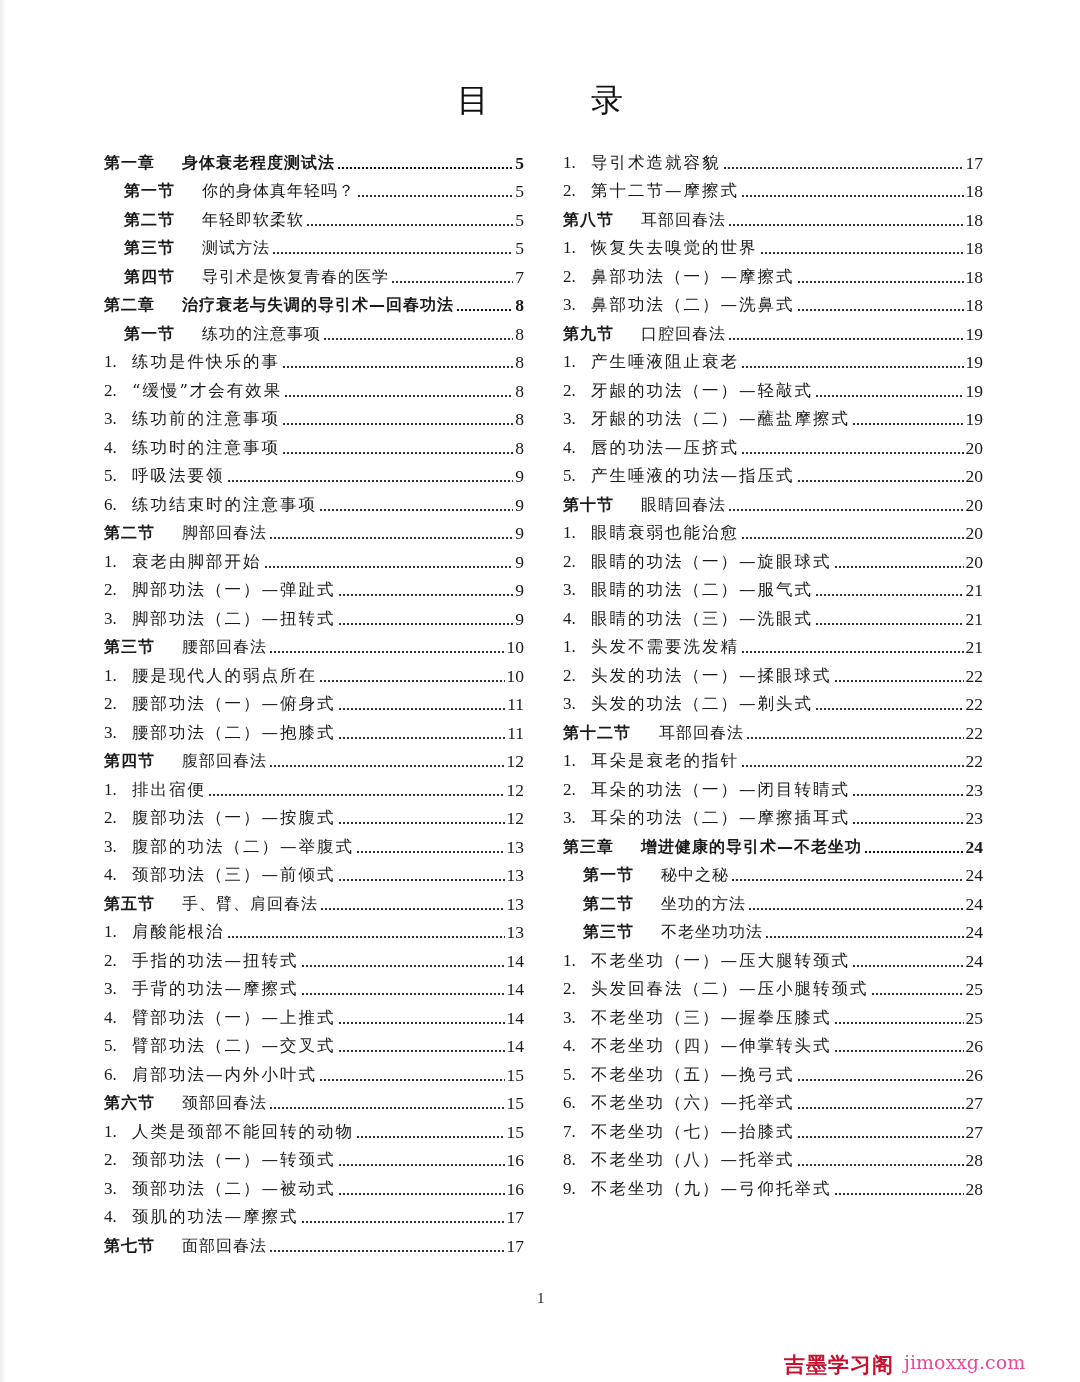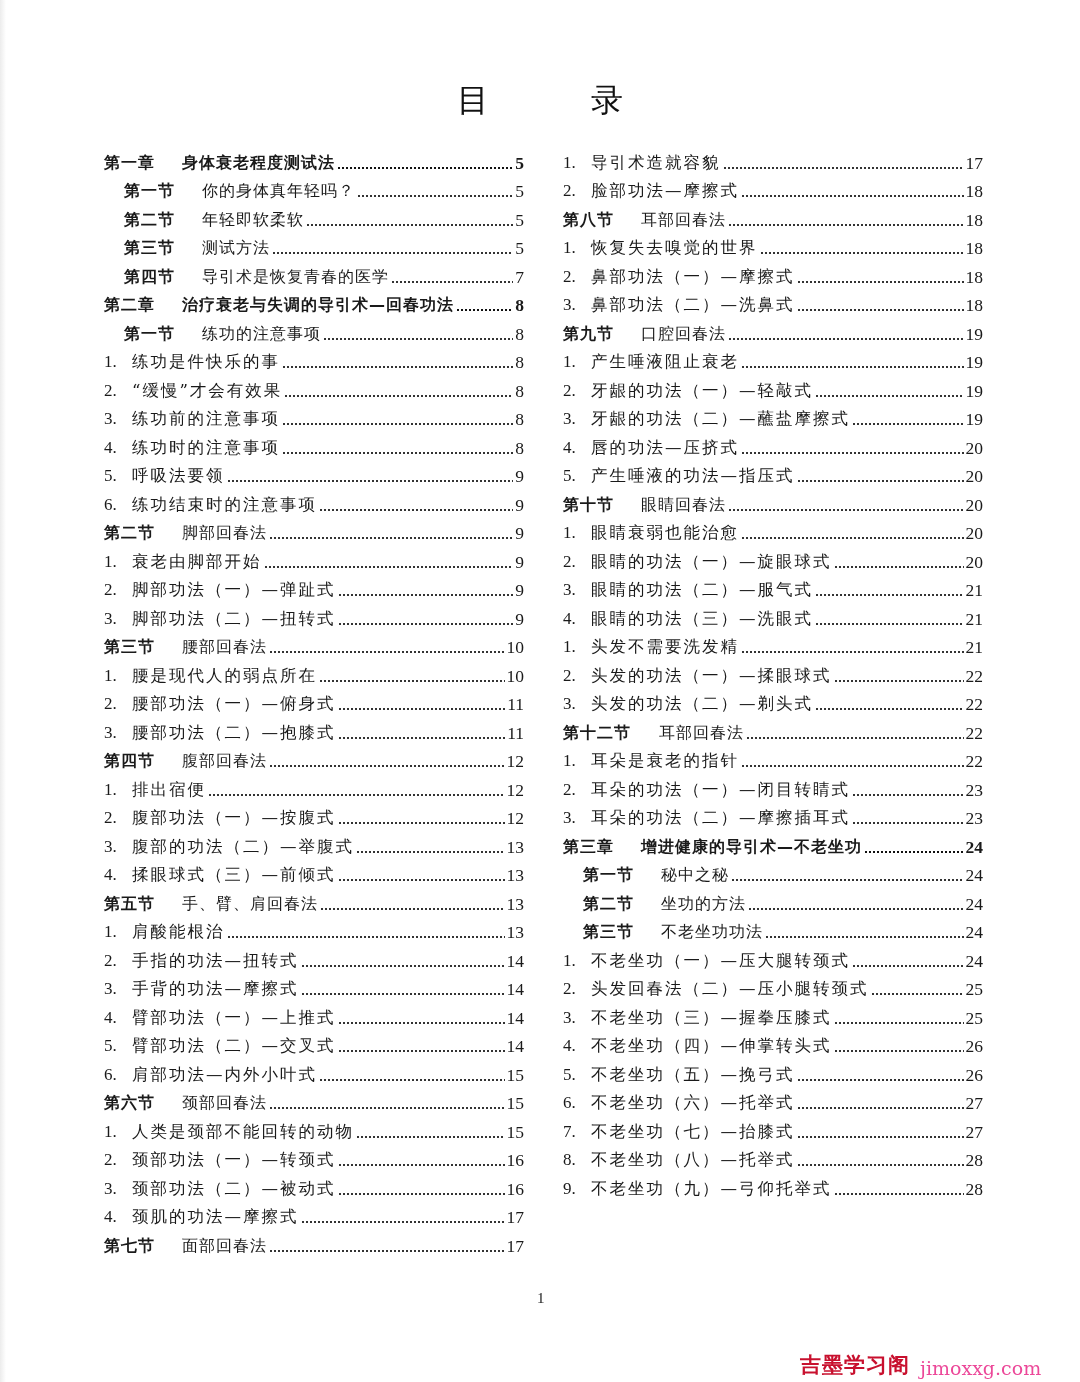--- a/index.html
+++ b/index.html
@@ -32,21 +32,21 @@
   .row.chapter .text, .row.chapter .label { font-family: "DejaVu Sans", sans-serif; font-weight: bold; font-size: 16px; letter-spacing: 1px; }
   .row.chapter .page { font-weight: bold; }
   .row.chapter .leader { background-image: radial-gradient(circle, #111 1.1px, transparent 1.3px); }
   .row.section .label, .row.section .text { font-family: "DejaVu Sans", sans-serif; font-size: 16px; letter-spacing: 1px; }
   .row.section .label { font-weight: bold; }
   .row .label { flex: none; width: 78px; }
   .row.chapter .label { width: 78px; }
   .row.indent { padding-left: 20px; }
   .row.section.wide .label { width: 96px; }
   .page-num { position: absolute; top: 1290px; left: 537px; font-family: "Liberation Serif", serif; font-size: 15px; color: #222; }
-  .watermark { position: absolute; top: 1351px; left: 800px; display: flex; align-items: flex-end; gap: 10px; }
+  .watermark { position: absolute; top: 1351px; left: 784px; display: flex; align-items: flex-start; gap: 10px; }
   .wm-cn { font-family: "DejaVu Sans", sans-serif; font-weight: bold; font-size: 21px; color: #c8102e; letter-spacing: 1px; }
   .wm-en { font-family: "DejaVu Serif", serif; font-size: 19px; color: #ec4899; }
 </style>
 </head>
 <body>
 
 <div class="edge-left"></div>
 
 <h1 class="title">目 录</h1>
 
@@ -196,21 +196,21 @@
       <span class="page">12</span>
     </div>
     <div class="row item">
       <span class="num">3.</span>
       <span class="text">腹部的功法（二）—举腹式</span>
       <span class="leader"></span>
       <span class="page">13</span>
     </div>
     <div class="row item">
       <span class="num">4.</span>
-      <span class="text">揉眼球式（三）—前倾式</span>
+      <span class="text">颈部功法（三）—前倾式</span>
       <span class="leader"></span>
       <span class="page">13</span>
     </div>
     <div class="row section">
       <span class="label">第五节</span>
       <span class="text">手、臂、肩回春法</span>
       <span class="leader"></span>
       <span class="page">13</span>
     </div>
     <div class="row item">
@@ -288,21 +288,21 @@
   </div>
 <div class="col right">
     <div class="row item">
       <span class="num">1.</span>
       <span class="text">导引术造就容貌</span>
       <span class="leader"></span>
       <span class="page">17</span>
     </div>
     <div class="row item">
       <span class="num">2.</span>
-      <span class="text">脸部功法—摩擦式</span>
+      <span class="text">第十二节—摩擦式</span>
       <span class="leader"></span>
       <span class="page">18</span>
     </div>
     <div class="row section">
       <span class="label">第八节</span>
       <span class="text">耳部回春法</span>
       <span class="leader"></span>
       <span class="page">18</span>
     </div>
     <div class="row item">

